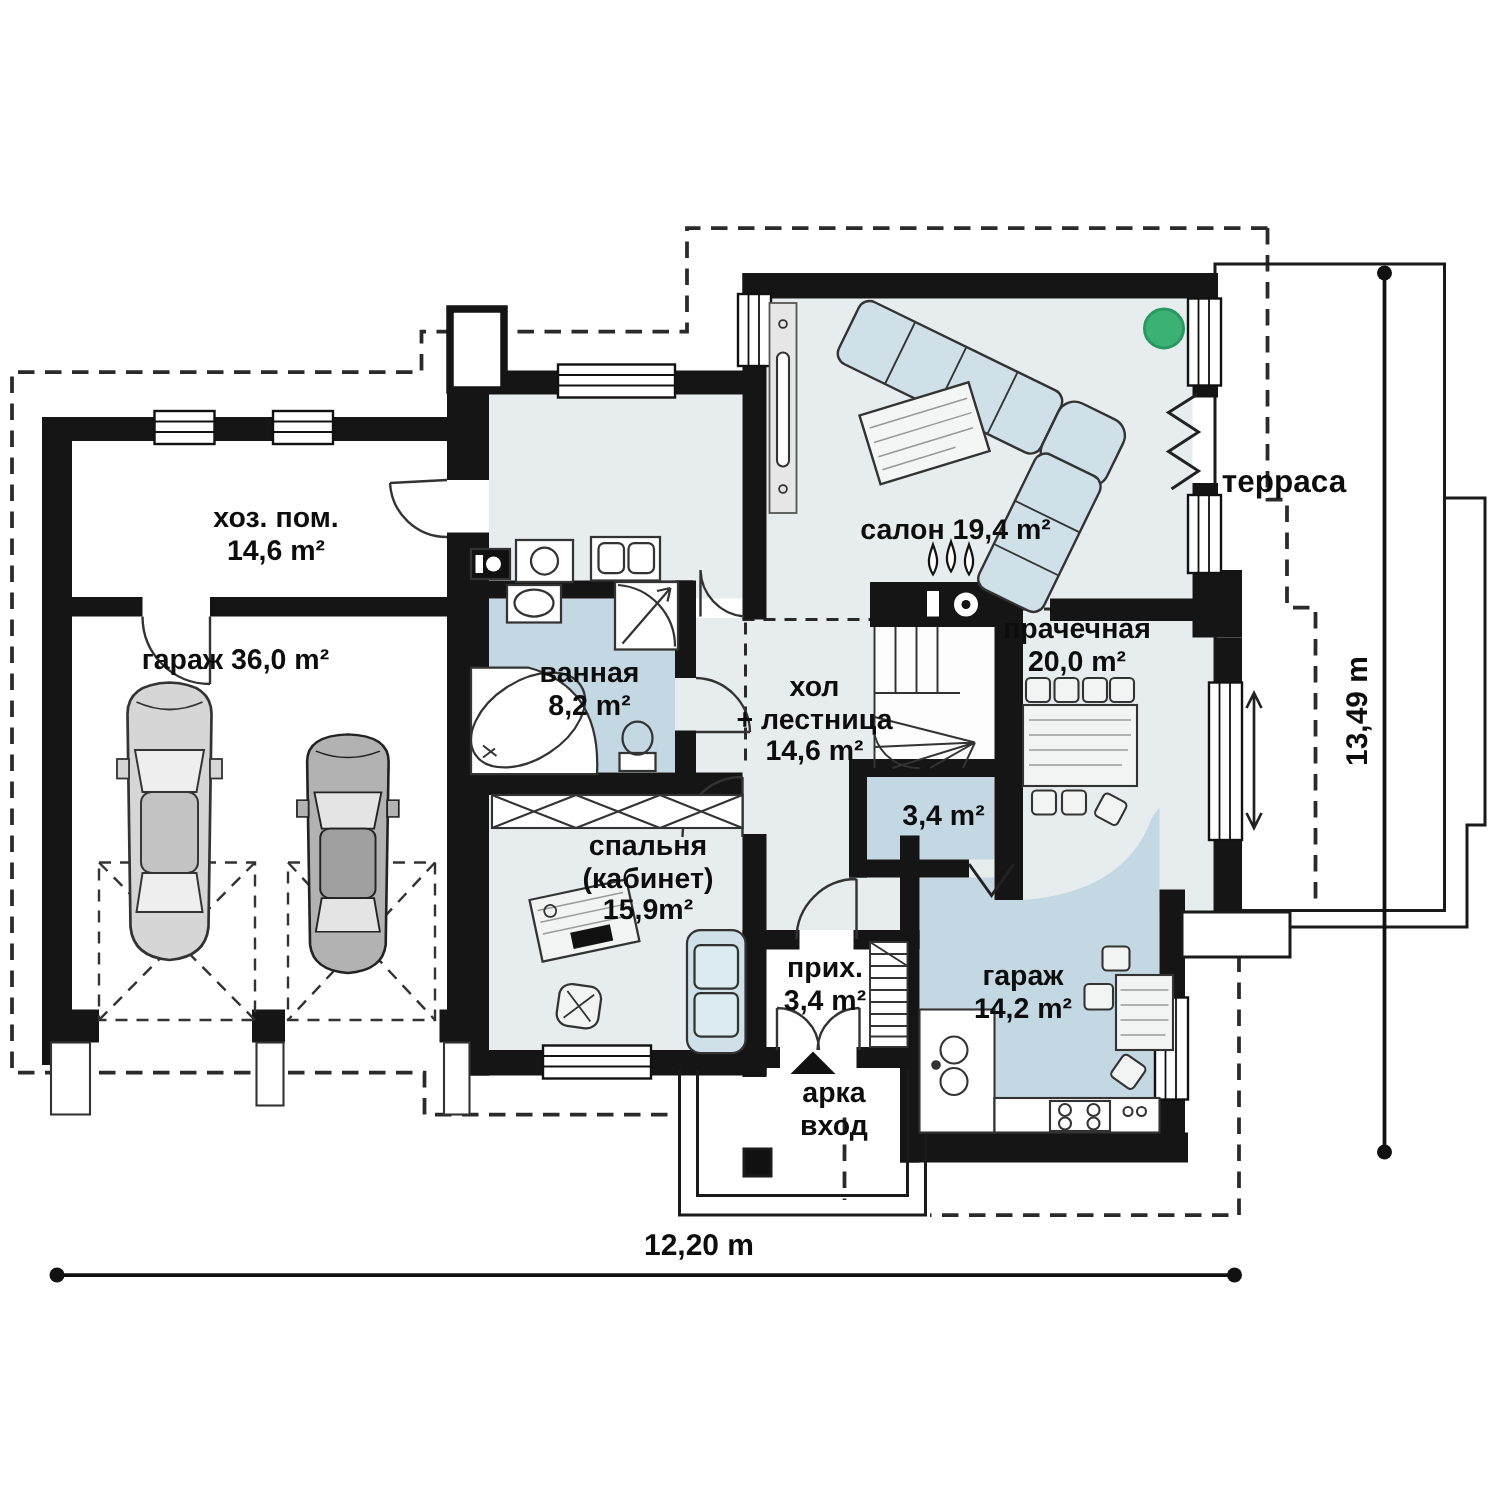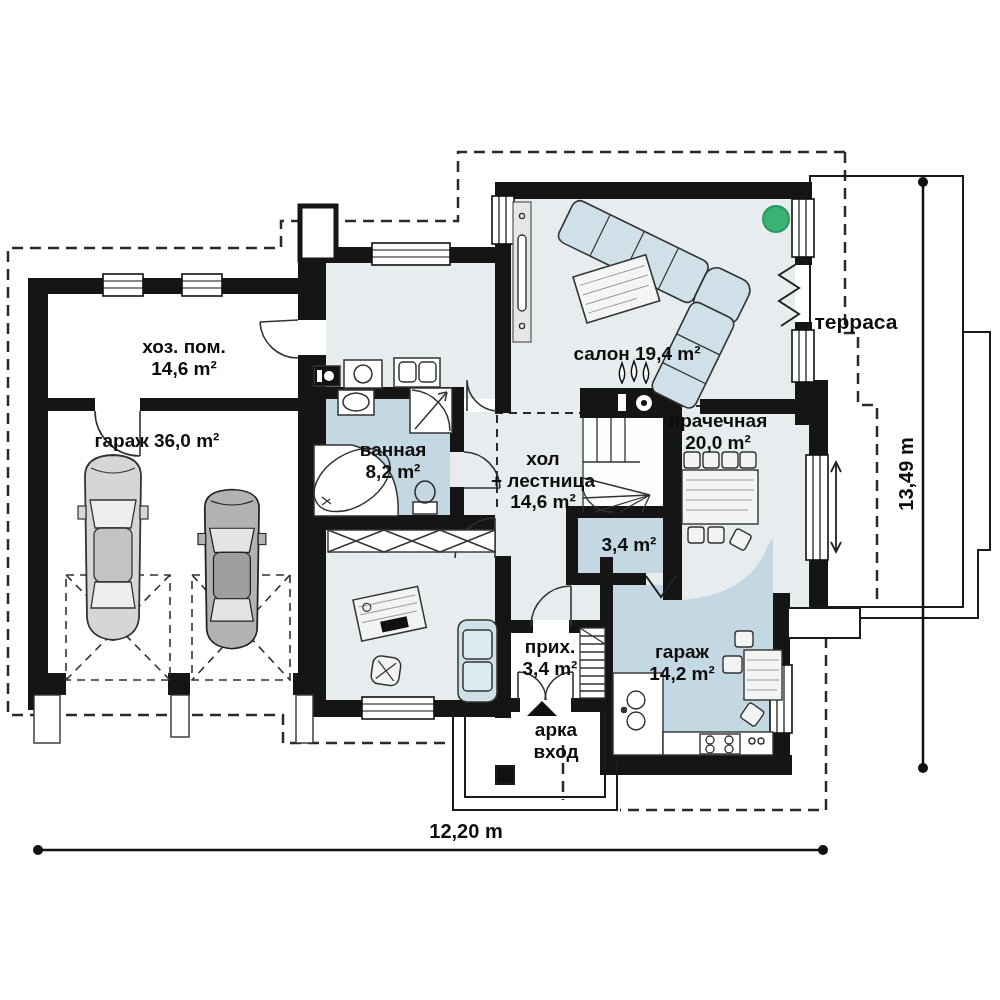--- a/index.html
+++ b/index.html
@@ -376,20 +376,25 @@
 
   <div class="lbl" style="left:718px;top:431px">
     <span>прачечная</span>
     <span>20,0 m²</span>
   </div>
 
   <div class="lbl" style="left:629px;top:545px">
     <span>3,4 m²</span>
   </div>
 
+  <div class="lbl" style="left:432px;top:586px">
+    <span>спальня</span>
+    <span>(кабинет)</span>
+    <span>15,9m²</span>
+  </div>
 
   <div class="lbl" style="left:550px;top:657px">
     <span>прих.</span>
     <span>3,4 m²</span>
   </div>
 
   <div class="lbl" style="left:682px;top:662px">
     <span>гараж</span>
     <span>14,2 m²</span>
   </div>

